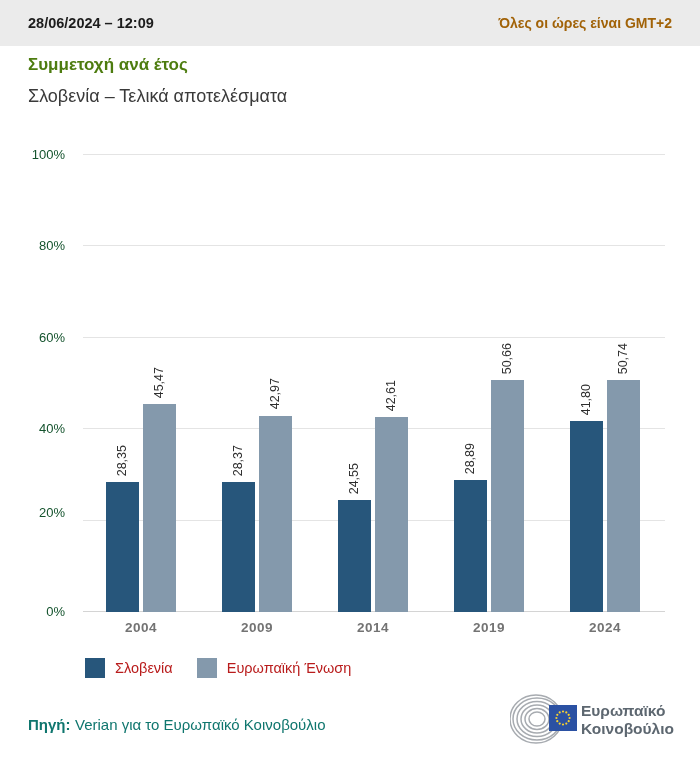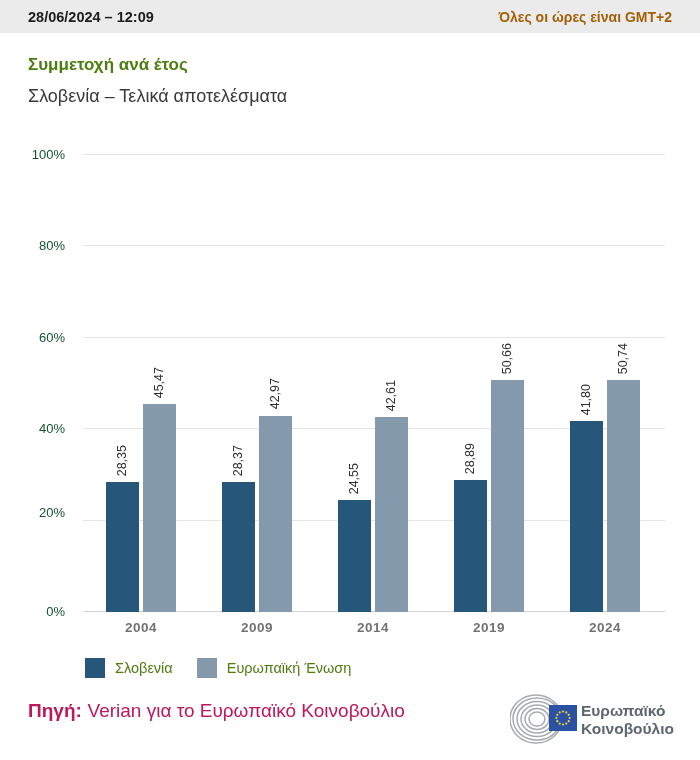--- a/index.html
+++ b/index.html
@@ -1,21 +1,21 @@
 <!DOCTYPE html>
 <html><head>
 <meta charset="utf-8">
 <style>
   html,body{margin:0;padding:0;background:#fff;}
   .page{
     position:relative; width:700px; height:760px; background:#ffffff;
     font-family:"Liberation Sans","DejaVu Sans",sans-serif; overflow:hidden;
   }
   .topbar{
-    position:absolute; top:0; left:0; width:700px; height:33px;
+    position:absolute; top:0; left:0; width:700px; height:46px;
     background:#ebebeb; display:flex; justify-content:space-between;
     align-items:center; padding:0 28px; box-sizing:border-box;
   }
   .topbar .datetime{font-size:14.5px; font-weight:700; color:#1c1c1c;}
   .topbar .tz{font-size:14px; font-weight:700; color:#a16207;}
   .title{position:absolute; left:28px; top:55px; font-size:17px; font-weight:700; color:#4d7c0f;}
   .subtitle{position:absolute; left:28px; top:86px; font-size:18px; font-weight:400; color:#3a3a3a;}
   .plot{position:absolute; left:83px; top:155px; width:582px; height:457px;}
   .gridline{position:absolute; left:0; width:582px; height:1px; background:#e4e4e4;}
   .gridline.zero{background:#d4d4d4;}
@@ -28,22 +28,22 @@
     position:absolute; font-size:12.5px; color:#2e2e2e; white-space:nowrap;
     writing-mode:vertical-rl; transform:rotate(180deg); line-height:15px;
   }
   .xtick{
     position:absolute; top:465px; width:116px; text-align:center;
     font-size:13.5px; font-weight:700; color:#737373; letter-spacing:.5px;
   }
   .legend{position:absolute; left:85px; top:658px; display:flex; align-items:center; gap:24px;}
   .legend-item{display:flex; align-items:center; gap:10px;}
   .swatch{width:20px; height:20px; display:inline-block;}
-  .legend-label{font-size:14.5px; color:#4d7c0f;}
-  .source{position:absolute; left:28px; top:700px; font-size:19px; color:#be185d;}
+  .legend-label{font-size:14.5px; color:#b91c1c;}
+  .source{position:absolute; left:28px; top:716px; font-size:15px; color:#0f766e;}
   .source .b{font-weight:700;}
   .source .t{margin-left:.3em;}
   .logo{position:absolute; right:26px; top:694px; display:flex; align-items:center; gap:1px;}
   .logo-text{font-size:15.5px; font-weight:700; color:#5d6770; line-height:1.18;}
 </style>
 </head>
 <body>
 
 <div class="page">
 

